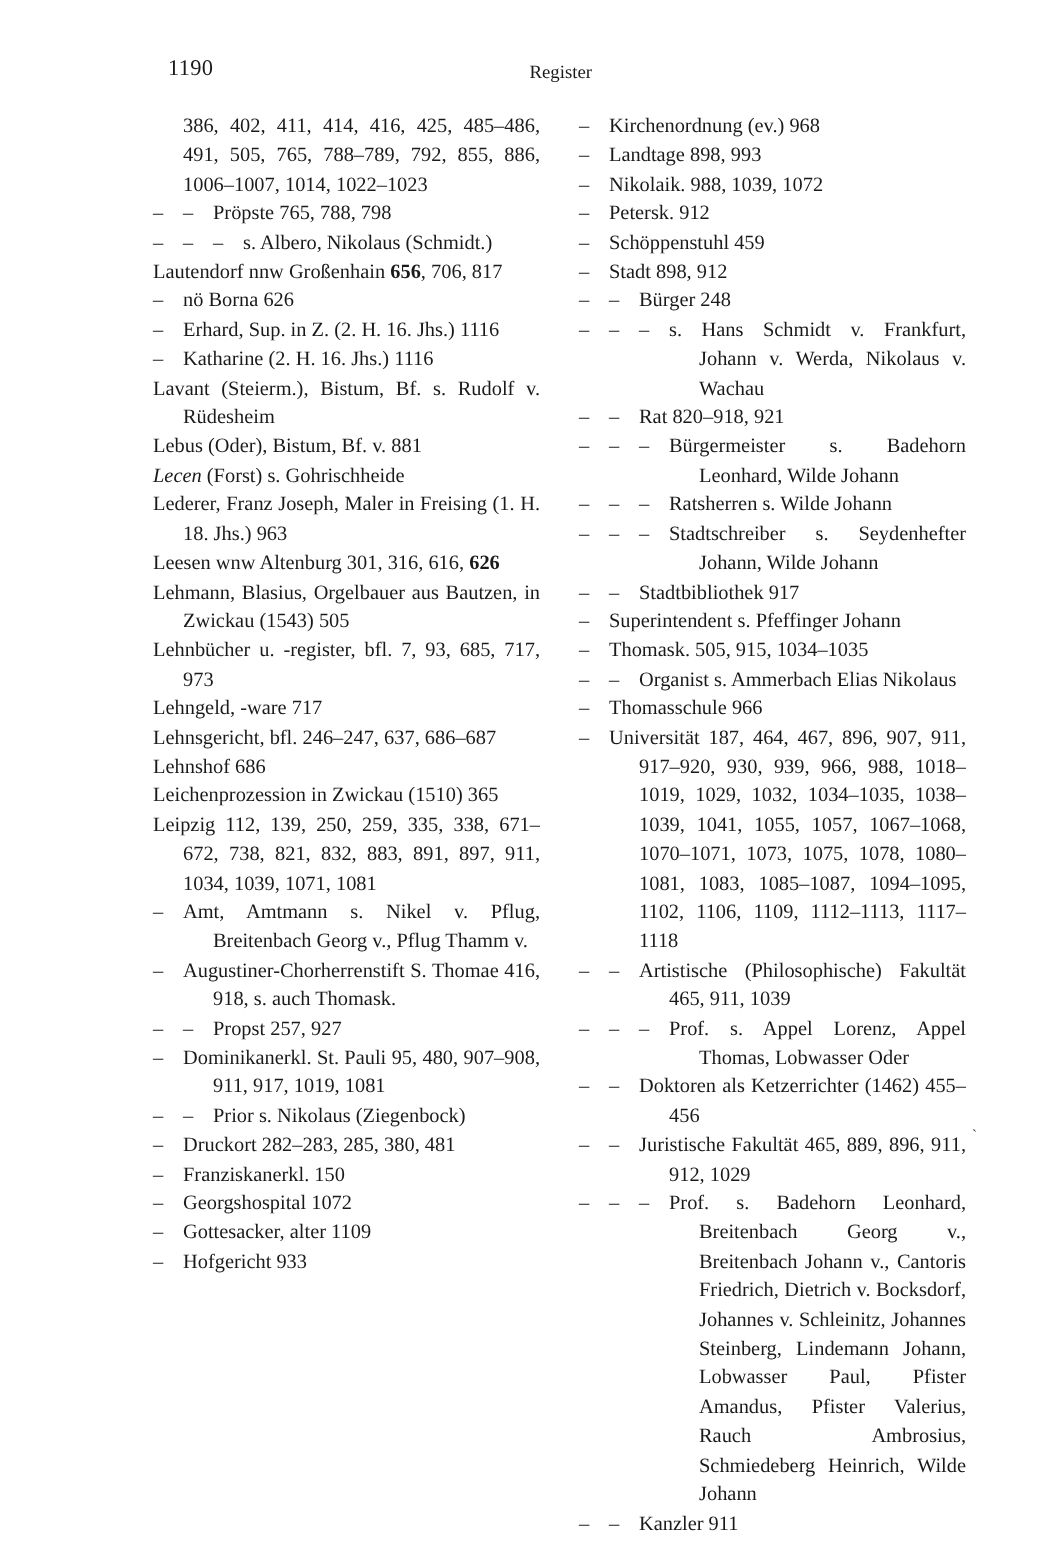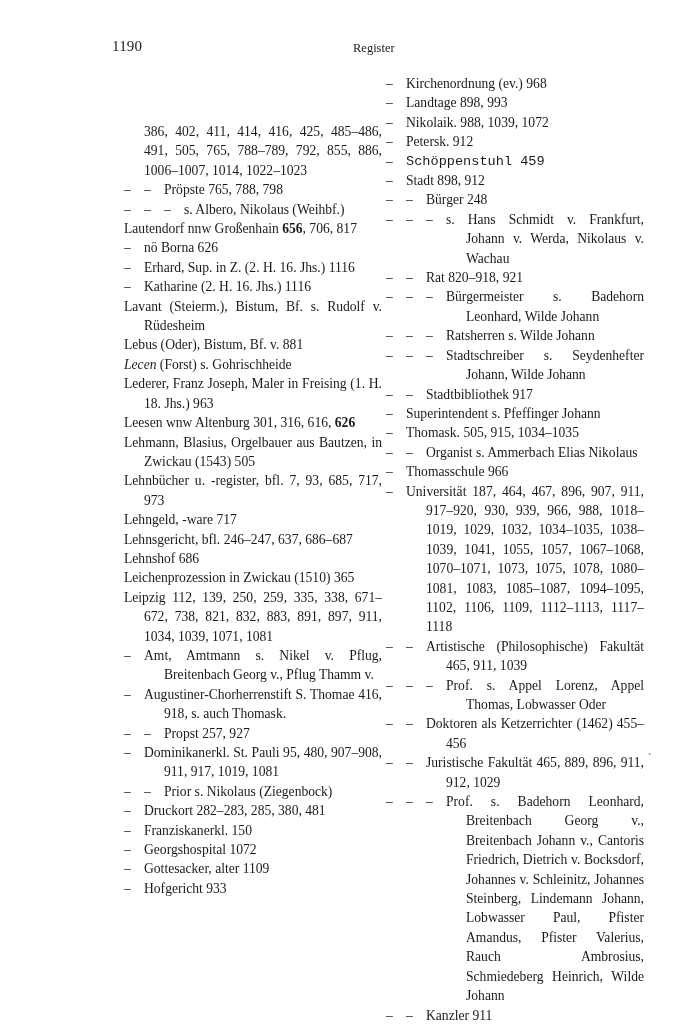--- a/index.html
+++ b/index.html
@@ -14,21 +14,21 @@
   .page-number {
     position: absolute; left: 0; top: 0; font-size: 15px; letter-spacing: 0.2px;
   }
   .running-head {
     position: absolute; left: 241px; top: 3px; font-size: 12.5px; white-space: nowrap;
   }
   .col {
     position: absolute; top: 74px; width: 258px;
     font-size: 13.6px; line-height: 19.4px;
   }
-  .col-left { left: 124px; margin-top: 48px; }
+  .col-left { left: 102px; }
   .col-right { left: 386px; }
   .entry { position: relative; text-align: justify; text-align-last: left; }
   .entry .dash { position: absolute; top: 0; }
   .entry .txt { display: block; }
   .b { font-weight: bold; }
   .i { font-style: italic; }
   .stray-mark {
     position: absolute; left: 648px; top: 752px; font-size: 10px; color: #333;
   }
 </style>
@@ -46,21 +46,21 @@
     </div>
     <div class="entry">
       <span class="dash" style="left: 0px;">–</span>
       <span class="dash" style="left: 20px;">–</span>
       <span class="txt" style="padding-left: 60px; text-indent: -20px;"><span>Pröpste 765, 788, 798</span></span>
     </div>
     <div class="entry">
       <span class="dash" style="left: 0px;">–</span>
       <span class="dash" style="left: 20px;">–</span>
       <span class="dash" style="left: 40px;">–</span>
-      <span class="txt" style="padding-left: 80px; text-indent: -20px;"><span>s. Albero, Nikolaus (Weihbf.)</span></span>
+      <span class="txt" style="padding-left: 80px; text-indent: -20px;"><span>s. Albero, Nikolaus (Schmidt.)</span></span>
     </div>
     <div class="entry">
       <span class="txt" style="padding-left: 20px; text-indent: -20px;"><span>Lautendorf nnw Großenhain </span><span class="b">656</span><span>, 706, 817</span></span>
     </div>
     <div class="entry">
       <span class="dash" style="left: 0px;">–</span>
       <span class="txt" style="padding-left: 40px; text-indent: -20px;"><span>nö Borna 626</span></span>
     </div>
     <div class="entry">
       <span class="dash" style="left: 0px;">–</span>
@@ -161,21 +161,21 @@
     <div class="entry">
       <span class="dash" style="left: 0px;">–</span>
       <span class="txt" style="padding-left: 40px; text-indent: -20px;"><span>Nikolaik. 988, 1039, 1072</span></span>
     </div>
     <div class="entry">
       <span class="dash" style="left: 0px;">–</span>
       <span class="txt" style="padding-left: 40px; text-indent: -20px;"><span>Petersk. 912</span></span>
     </div>
     <div class="entry">
       <span class="dash" style="left: 0px;">–</span>
-      <span class="txt" style="padding-left: 40px; text-indent: -20px; font-family: Liberation Mono, monospace;"><span>Schöppenstuhl 459</span></span>
+      <span class="txt" style="padding-left: 40px; text-indent: -20px;"><span>Schöppenstuhl 459</span></span>
     </div>
     <div class="entry">
       <span class="dash" style="left: 0px;">–</span>
       <span class="txt" style="padding-left: 40px; text-indent: -20px;"><span>Stadt 898, 912</span></span>
     </div>
     <div class="entry">
       <span class="dash" style="left: 0px;">–</span>
       <span class="dash" style="left: 20px;">–</span>
       <span class="txt" style="padding-left: 60px; text-indent: -20px;"><span>Bürger 248</span></span>
     </div>

